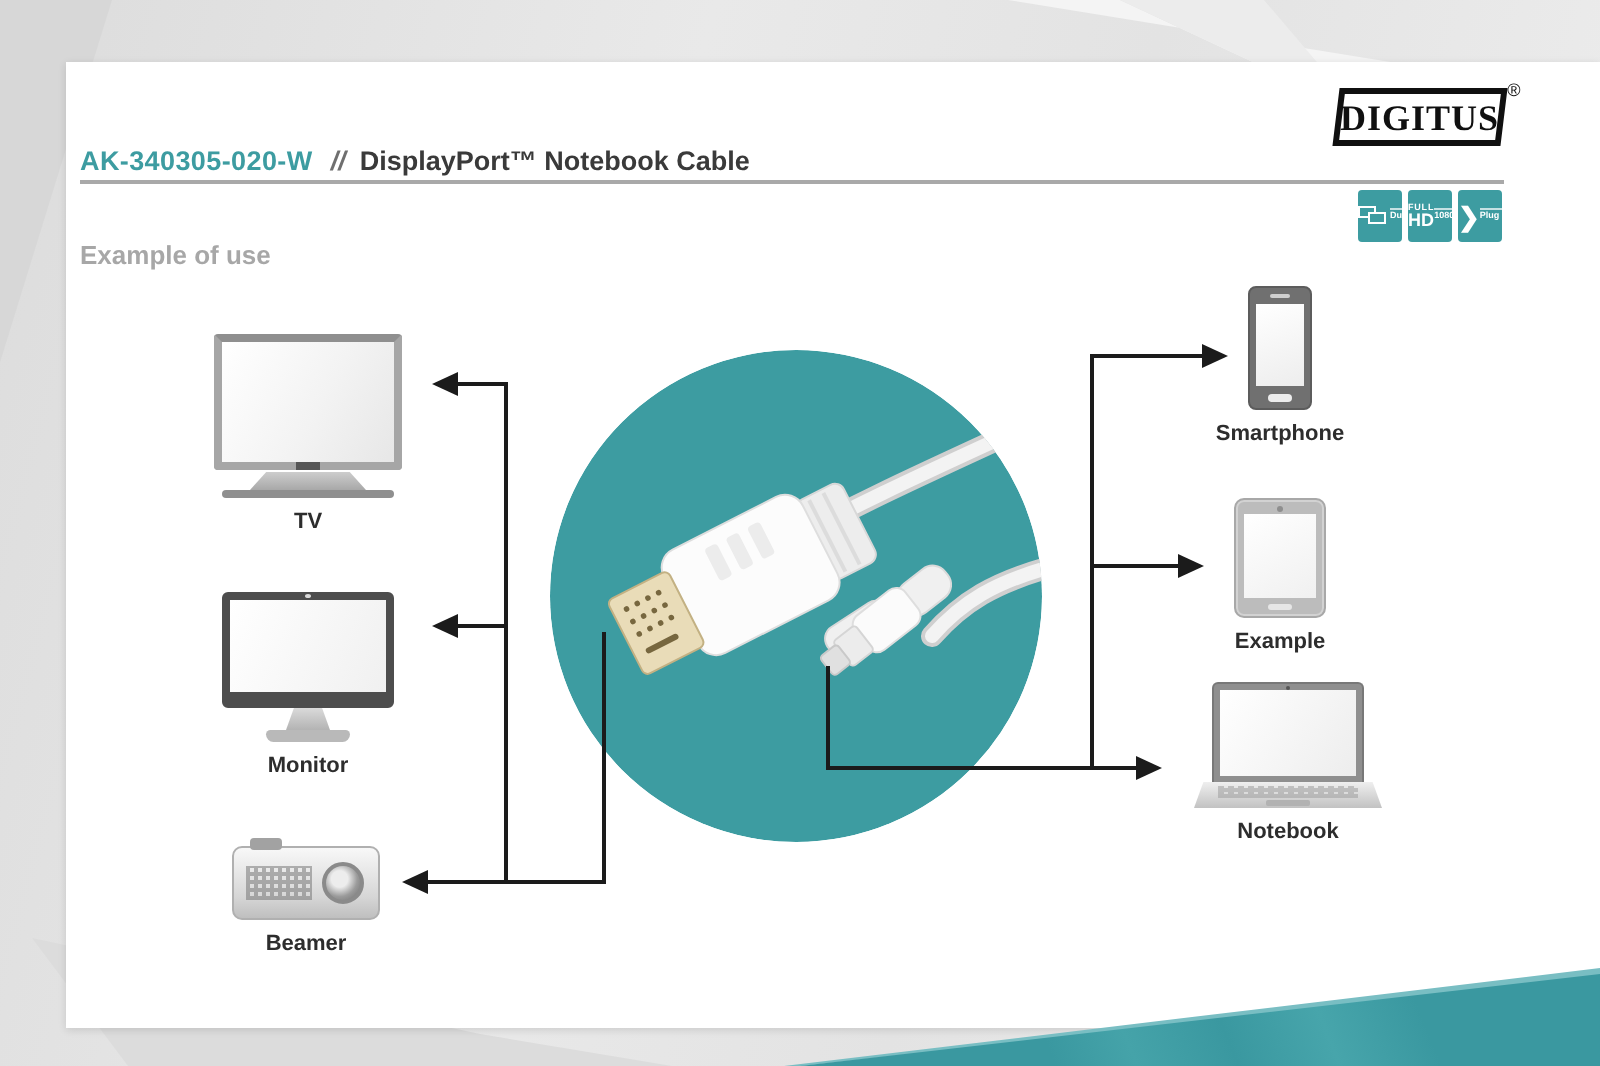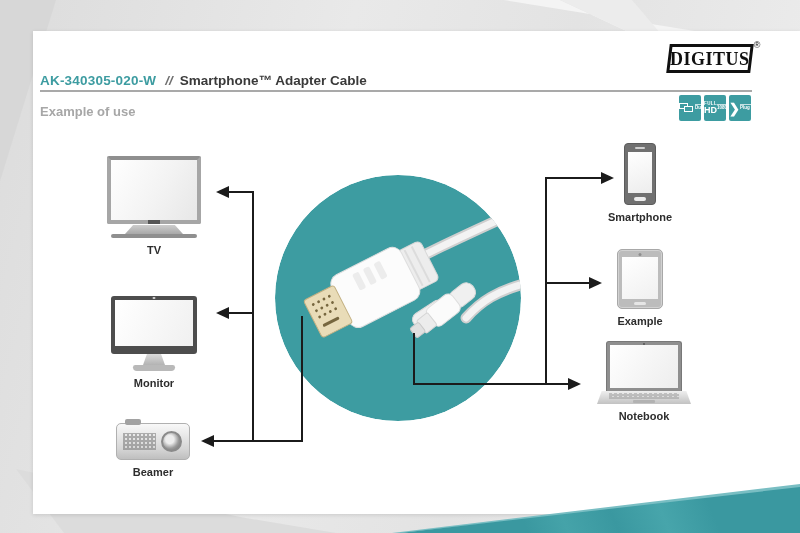--- a/index.html
+++ b/index.html
@@ -52,21 +52,21 @@
   .b-dual .m1{position:absolute;left:0;top:0;width:9px;height:6px;border:1px solid #fff;}
   .b-dual .m2{position:absolute;left:5px;top:3px;width:9px;height:6px;border:1px solid #fff;background:#3d9ca1;}
   .b-full{font-size:4.5px;line-height:5px;font-weight:bold;letter-spacing:.4px;}
   .b-hd{font-size:9px;line-height:9px;font-weight:bold;}
   .b-chev{font-size:13px;line-height:13px;font-weight:bold;}
 
   
   .sect{position:absolute;left:40px;top:104px;z-index:2;}
   .sect .de{display:inline-block;font-size:13.5px;font-weight:800;color:#1c1c1c;
             border-bottom:2px solid #1c1c1c;padding-bottom:2px;}
-  .sect .en{font-size:13px;font-weight:bold;color:#a7a7a7;margin-top:0;}
+  .sect .en{font-size:13px;font-weight:bold;color:#a7a7a7;margin-top:16px;}
 
   
   .circle-wrap{position:absolute;left:275px;top:175px;width:246px;height:246px;z-index:2;}
 
   
   .ln{position:absolute;background:#1b1b1b;z-index:2;}
   .ah{position:absolute;width:0;height:0;z-index:2;}
   .ah.l{border-top:6px solid transparent;border-bottom:6px solid transparent;border-right:13px solid #1b1b1b;}
   .ah.r{border-top:6px solid transparent;border-bottom:6px solid transparent;border-left:13px solid #1b1b1b;}
 
@@ -133,21 +133,21 @@
   <div class="streak s4"></div>
 
   <div class="card"></div>
 
   <div class="logo">
     <span class="logo-text">DIGITUS</span>
     <span class="logo-reg">®</span>
   </div>
 
   <div class="hdr">
-    <span class="code">AK-340305-020-W</span><span class="sep">//</span><span class="pname">Smartphone™ Adapter Cable</span>
+    <span class="code">AK-340305-020-W</span><span class="sep">//</span><span class="pname">DisplayPort™ Notebook Cable</span>
   </div>
   <div class="rule"></div>
 
   <div class="badges">
     <div class="badge">
       <div class="b-top">
         <div class="b-dual">
             <span class="m1"></span>
             <span class="m2"></span>
           </div>
@@ -241,21 +241,21 @@
 
   <div class="ln" style="left:545px;top:177px;width:2px;height:208px;"></div>
   <div class="ln" style="left:547px;top:177px;width:54px;height:2px;"></div>
   <div class="ah r" style="left:601px;top:172px;"></div>
   <div class="ln" style="left:547px;top:282px;width:42px;height:2px;"></div>
   <div class="ah r" style="left:589px;top:277px;"></div>
   <div class="ln" style="left:413px;top:383px;width:155px;height:2px;"></div>
   <div class="ah r" style="left:568px;top:378px;"></div>
   <div class="ln" style="left:413px;top:333px;width:2px;height:52px;"></div>
 
-  <div class="dev" style="left:103px;top:156px;width:102px;">
+  <div class="dev" style="left:103px;top:167px;width:102px;">
     <div>
       <div class="tv-screen"></div>
         <div class="tv-stand"></div>
         <div class="tv-base"></div>
     </div>
     <div class="dev-label">TV</div>
   </div>
 
   <div class="dev" style="left:106px;top:296px;width:96px;">
     <div>

